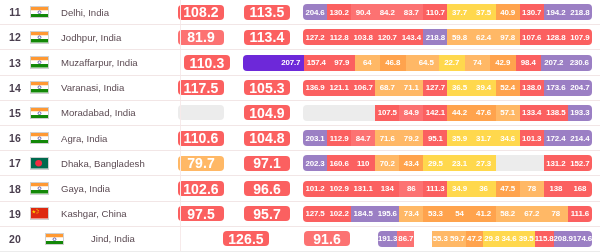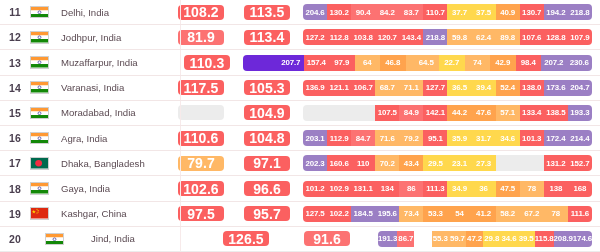--- a/index.html
+++ b/index.html
@@ -146,21 +146,21 @@
       </div>
       <div class="c-grid">
         <div class="cell" style="background: rgb(251, 96, 96);">127.2</div>
         <div class="cell" style="background: rgb(251, 96, 96);">112.8</div>
         <div class="cell" style="background: rgb(251, 96, 96);">103.8</div>
         <div class="cell" style="background: rgb(251, 96, 96);">120.7</div>
         <div class="cell" style="background: rgb(251, 96, 96);">143.4</div>
         <div class="cell" style="background: rgb(155, 127, 196);">218.8</div>
         <div class="cell" style="background: rgb(255, 184, 102);">59.8</div>
         <div class="cell" style="background: rgb(255, 184, 102);">62.4</div>
-        <div class="cell" style="background: rgb(255, 184, 102);">89.8</div>
+        <div class="cell" style="background: rgb(255, 184, 102);">97.8</div>
         <div class="cell" style="background: rgb(251, 96, 96);">107.6</div>
         <div class="cell" style="background: rgb(251, 96, 96);">128.8</div>
         <div class="cell" style="background: rgb(251, 96, 96);">107.9</div>
       </div>
     </div>
     <div class="row">
       <div class="c-rank">13</div>
       <div class="c-flag">
         <svg class="flag" viewBox="0 0 30 20" preserveAspectRatio="none">
           <rect width="30" height="6.67" y="0" fill="#ff9933"></rect>

